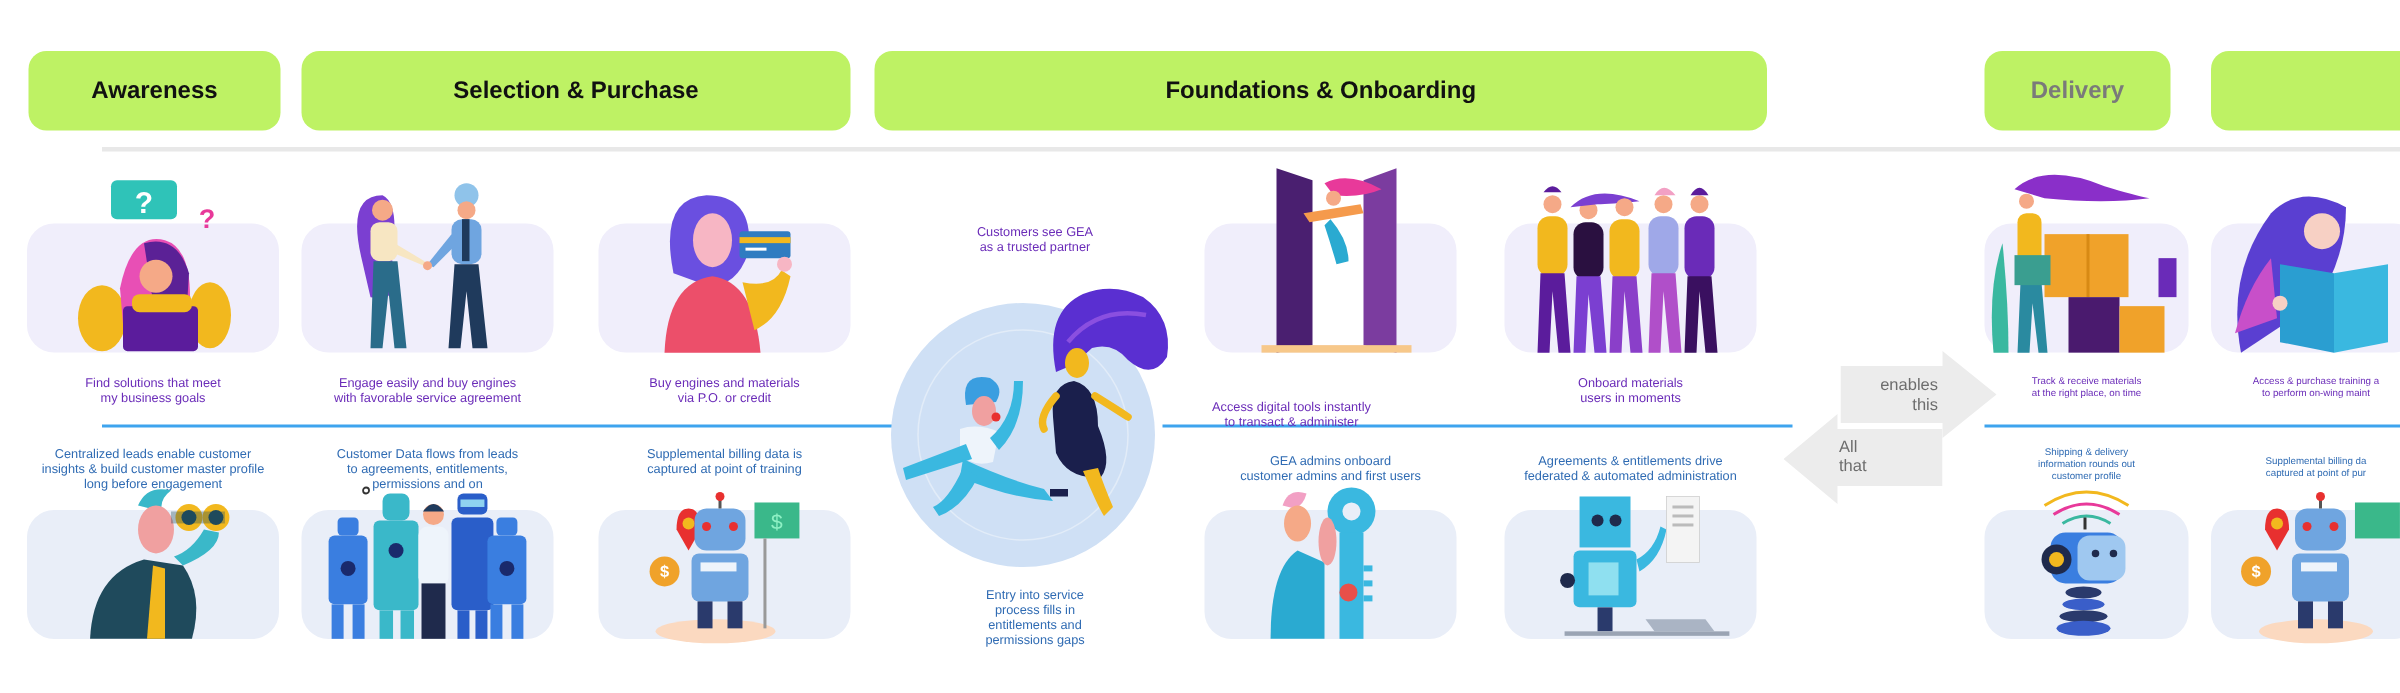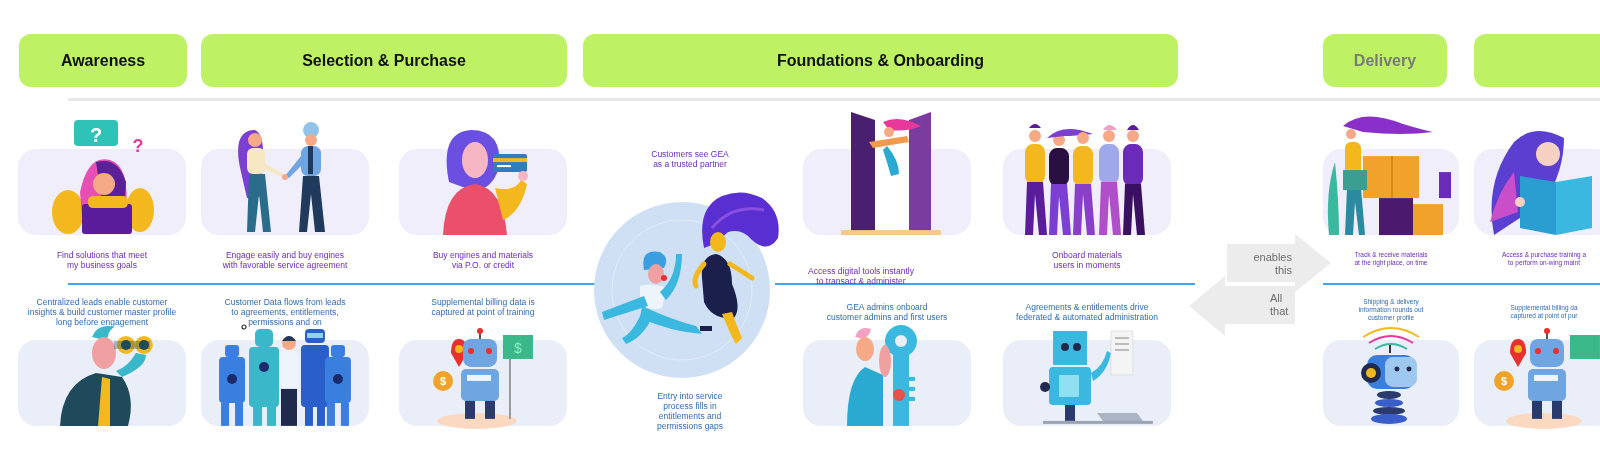--- a/index.html
+++ b/index.html
@@ -375,14 +375,14 @@
 
 <svg class="arrow" style="left:1227px;top:234px;width:106px;height:58px;" viewBox="0 0 106 58">
   <polygon points="0,10 68,10 68,0 104,29 68,58 68,48 0,48" fill="#ececec"></polygon>
 </svg>
 <div class="arrow-text" style="left:1240px;top:251px;width:52px;text-align:right;">enables
 this</div>
 
 <svg class="arrow" style="left:1189px;top:276px;width:106px;height:60px;" viewBox="0 0 106 60">
   <polygon points="106,10 36,10 36,0 0,30 36,60 36,48 106,48" fill="#ececec"></polygon>
 </svg>
-<div class="arrow-text" style="left:1226px;top:292px;width:60px;text-align:left;margin-left:44px;">All
+<div class="arrow-text" style="left:1226px;top:292px;width:60px;text-align:left;">All
 that</div>
 
 </body></html>

